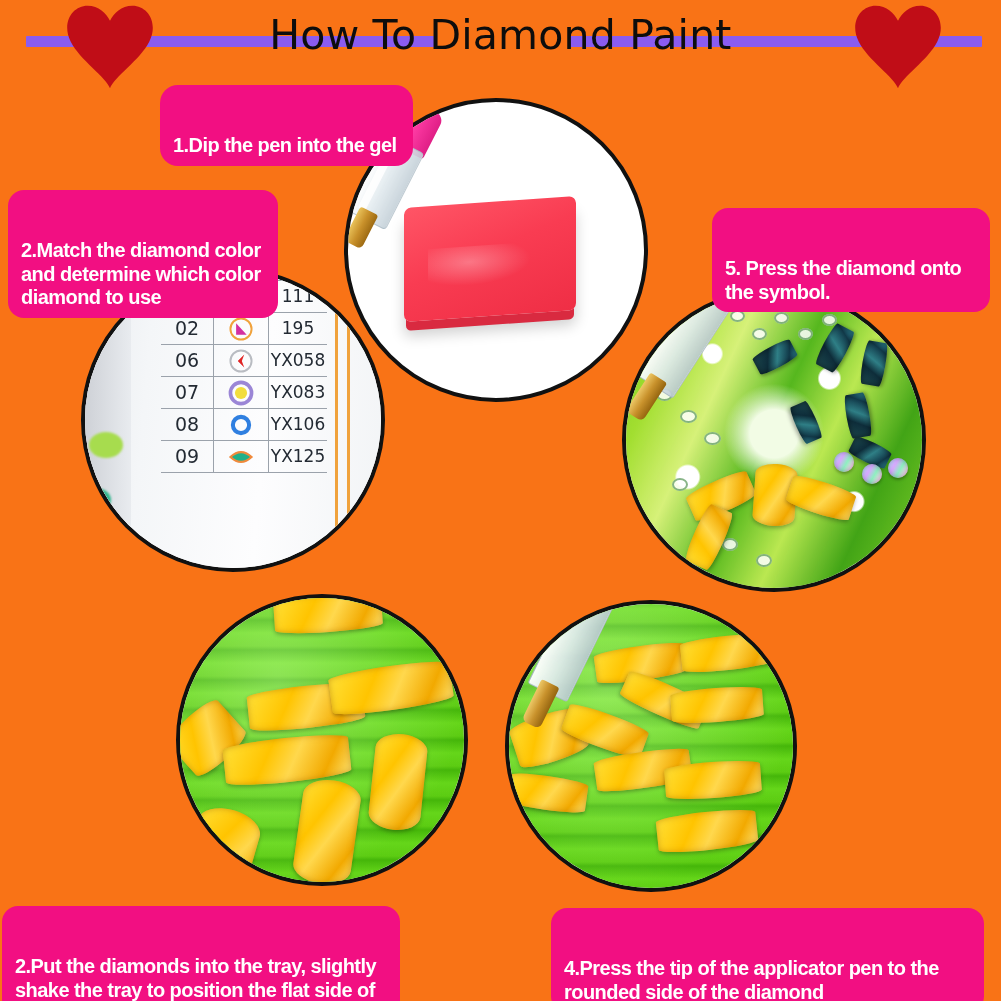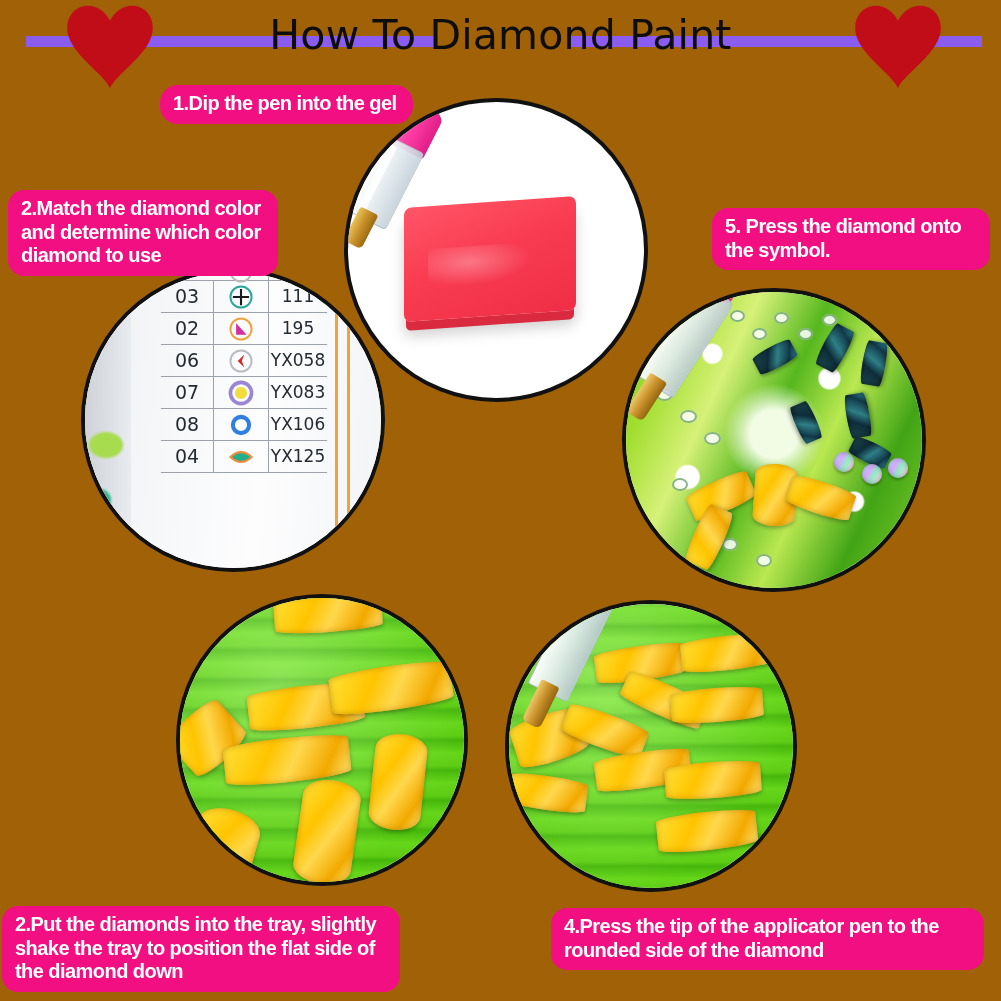--- a/index.html
+++ b/index.html
@@ -1,20 +1,20 @@
 <!DOCTYPE html>
 <html><head>
 <meta charset="utf-8">
 <style>
   html,body{margin:0;padding:0;background:#fff;}
   body{width:1001px;height:1001px;position:relative;overflow:hidden;
        font-family:"Liberation Sans","DejaVu Sans",sans-serif;
        -webkit-font-smoothing:antialiased;}
 
-  #stage{position:absolute;left:0;top:0;width:1001px;height:1001px;background:#a16207;}
+  #stage{position:absolute;left:0;top:0;width:1001px;height:1001px;background:#f97316;}
 
   
   .rule{position:absolute;height:11px;background:#8a5cf0;border-radius:1px;}
   .rule.left{left:26px;top:36px;width:410px;}
   .rule.right{left:570px;top:36px;width:412px;}
 
   .heart{position:absolute;width:96px;height:90px;}
   .heart svg{display:block;width:100%;height:100%;}
   .heart.left{left:62px;top:2px;}
   .heart.right{left:850px;top:2px;}
@@ -111,21 +111,21 @@
   .pen5 .p-tip{position:absolute;left:11px;top:104px;width:20px;height:46px;border-radius:3px 3px 6px 6px;
         background:linear-gradient(90deg,#edc867,#c9922c 48%,#95650f);}
 
   
   .tray{position:absolute;inset:-4px;
         background:repeating-linear-gradient(0deg,#6fd22e 0px,#79dd36 13px,#57bb22 26px,#6fd22e 30px);
         filter:saturate(1.2);}
   .tray:after{content:"";position:absolute;inset:0;
         background:radial-gradient(ellipse at 35% 30%,rgba(255,255,255,.28),rgba(0,0,0,.06) 70%);}
 
-  .lbl-txt{display:block;}
+  .lbl-txt{display:block;margin-top:42px;}
 </style>
 </head>
 <body>
 
 <div id="stage">
 
   <div class="rule left"></div>
   <div class="rule right"></div>
 
   <div class="heart left">
@@ -215,21 +215,21 @@
           <div class="crow">
             <div class="cnum">08</div>
             <div class="csym">
               <svg class="sym" viewBox="0 0 32 32" xmlns="http://www.w3.org/2000/svg">
                 <circle cx="16" cy="16" r="10" fill="none" stroke="#2f7fe0" stroke-width="5"></circle>
               </svg>
             </div>
             <div class="ccode">YX106</div>
           </div>
           <div class="crow">
-            <div class="cnum">04</div>
+            <div class="cnum">09</div>
             <div class="csym">
               <svg class="sym" viewBox="0 0 32 32" xmlns="http://www.w3.org/2000/svg">
                 <path d="M3 16 Q16 4 29 16 Q16 28 3 16 Z" fill="#21b089" stroke="#f08a3c" stroke-width="2.6"></path>
               </svg>
             </div>
             <div class="ccode">YX125</div>
           </div>
         </div>
     </div>
   </div>

